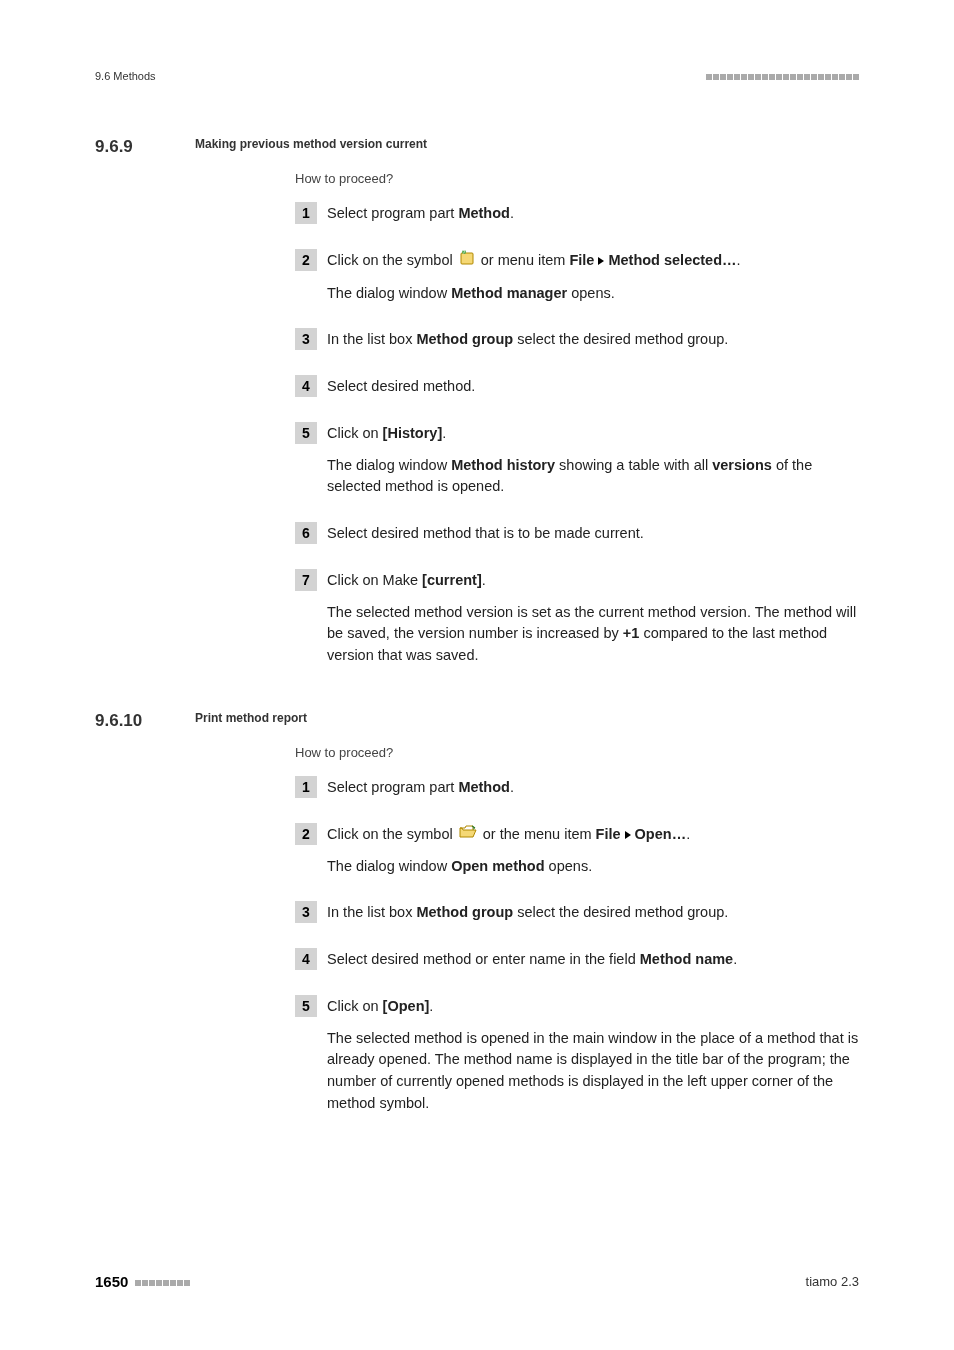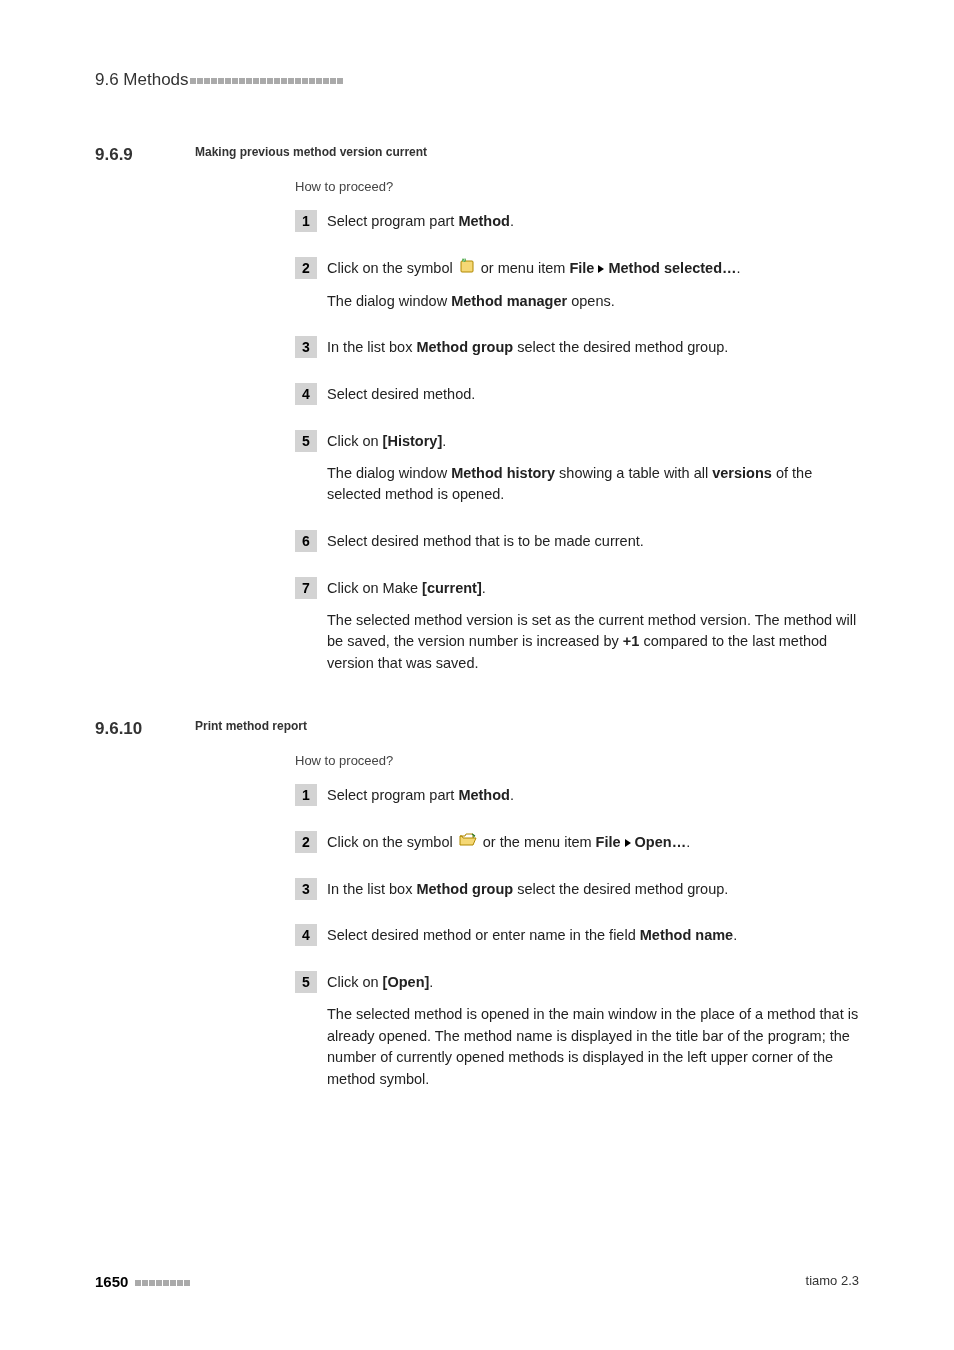--- a/index.html
+++ b/index.html
@@ -10,23 +10,24 @@
     body {
       font-family: Arial, Helvetica, sans-serif;
       background: #fff;
       width: 954px;
       height: 1350px;
       position: relative;
       padding: 70px 95px 0 95px;
     }
     .header {
       display: flex;
+      justify-content: space-between;
       align-items: center;
       margin-bottom: 55px;
-      font-size: 17px;
+      font-size: 11px;
     }
     .header-left {
       color: #333;
     }
     .header-dashes {
       color: #888;
       letter-spacing: -1px;
     }
     .header-dashes .dash {
       display: inline-block;
@@ -109,20 +110,21 @@
       vertical-align: middle;
       margin: 0 4px;
     }
     .footer {
       position: absolute;
       bottom: 60px;
       left: 95px;
       right: 95px;
       display: flex;
       justify-content: space-between;
+      align-items: center;
       font-size: 13px;
     }
     .footer-left {
       display: flex;
       align-items: center;
     }
     .footer-page {
       font-weight: bold;
       font-size: 15px;
       margin-right: 6px;
@@ -235,20 +237,21 @@
   </div>
 
   <div class="step">
     <div class="step-num">2</div>
     <div class="step-body">
       <p><span>Click on the symbol </span><span class="icon-inline"><svg width="18" height="14" viewBox="0 0 18 14">
               <path d="M1 3 L1 12 L14 12 L17 5 L4 5 L3 3 Z" fill="#f5d875" stroke="#b08800" stroke-width="1"></path>
               <path d="M1 3 L6 3 L7 1 L14 1 L14 5" fill="none" stroke="#b08800" stroke-width="1"></path>
               <path d="M13 1 L16 3 M16 3 L14 2 M16 3 L14 4" fill="none" stroke="#2a7a2a" stroke-width="1.2"></path>
             </svg></span><span> or the menu item </span><span class="bold">File</span><span class="triangle"></span><span class="bold">Open…</span><span>.</span></p>
+      <p><span>The dialog window </span><span class="bold">Open method</span><span> opens.</span></p>
     </div>
   </div>
 
   <div class="step">
     <div class="step-num">3</div>
     <div class="step-body">
       <p><span>In the list box </span><span class="bold">Method group</span><span> select the desired method group.</span></p>
     </div>
   </div>
 

